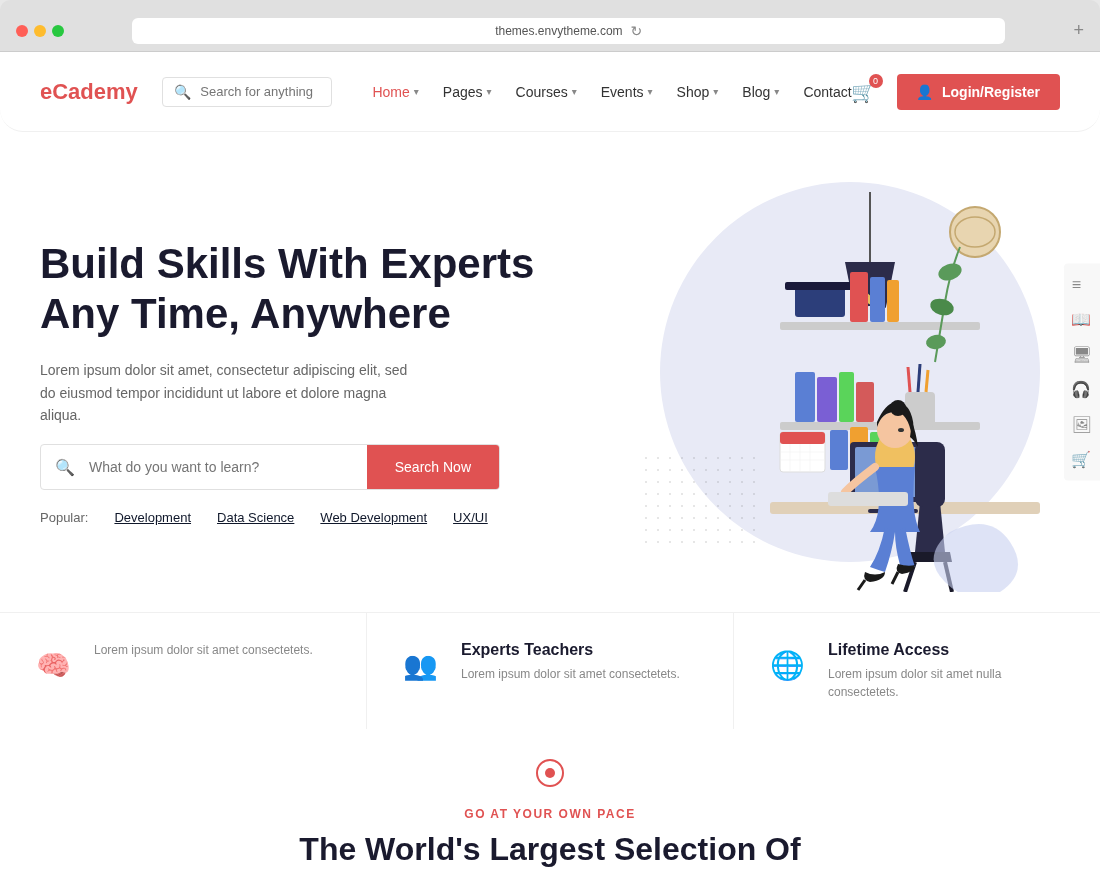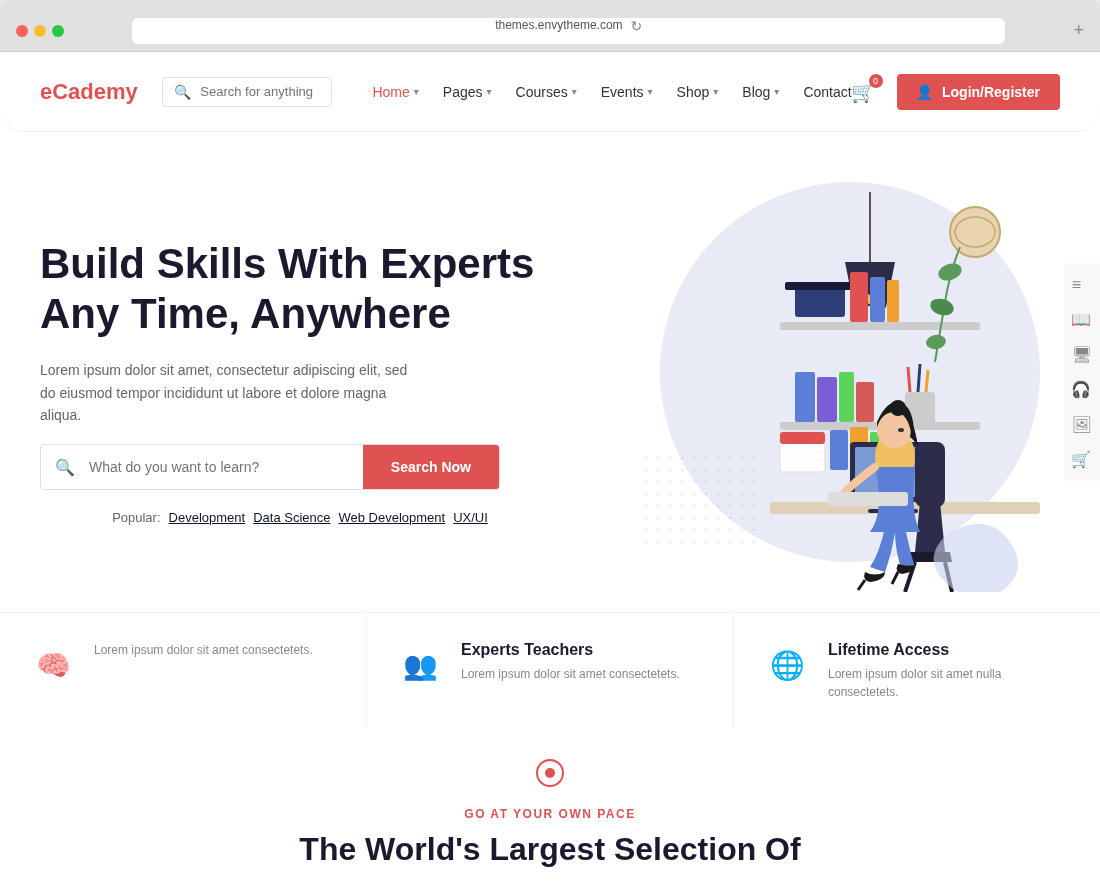--- a/index.html
+++ b/index.html
@@ -20,21 +20,21 @@
     .dot { width: 12px; height: 12px; border-radius: 50%; }
     .dot-red { background: #ff5f57; }
     .dot-yellow { background: #febc2e; }
     .dot-green { background: #28c840; }
     .browser-url-bar {
       flex: 1;
       background: white;
       border-radius: 6px;
       height: 26px;
       display: flex;
-      align-items: flex-start;
+      align-items: center;
       justify-content: center;
       font-size: 12px;
       color: #555;
       margin: 0 56px;
     }
     .browser-refresh { font-size: 14px; color: #888; margin-left: 8px; }
     .browser-add { margin-left: auto; font-size: 18px; color: #888; }
 
     
     .page { background: #fff; height: 839px; overflow: hidden; position: relative; }
@@ -171,30 +171,29 @@
       color: #999;
       padding: 14px 0;
       background: transparent;
     }
     .search-btn {
       background: #e05252;
       color: white;
       border: none;
       padding: 14px 28px;
       font-size: 14px;
-      font-weight: 700;
+      font-weight: 400;
       cursor: pointer;
       white-space: nowrap;
     }
     .popular-tags {
       display: flex;
       align-items: center;
-      gap: 8px;
+      gap: 26px;
       flex-wrap: wrap;
-      justify-content: center;
     }
     .popular-label { font-size: 13px; color: #666; }
     .tag {
       font-size: 13px;
       color: #0f172a;
       text-decoration: underline;
       cursor: pointer;
     }
 
     

